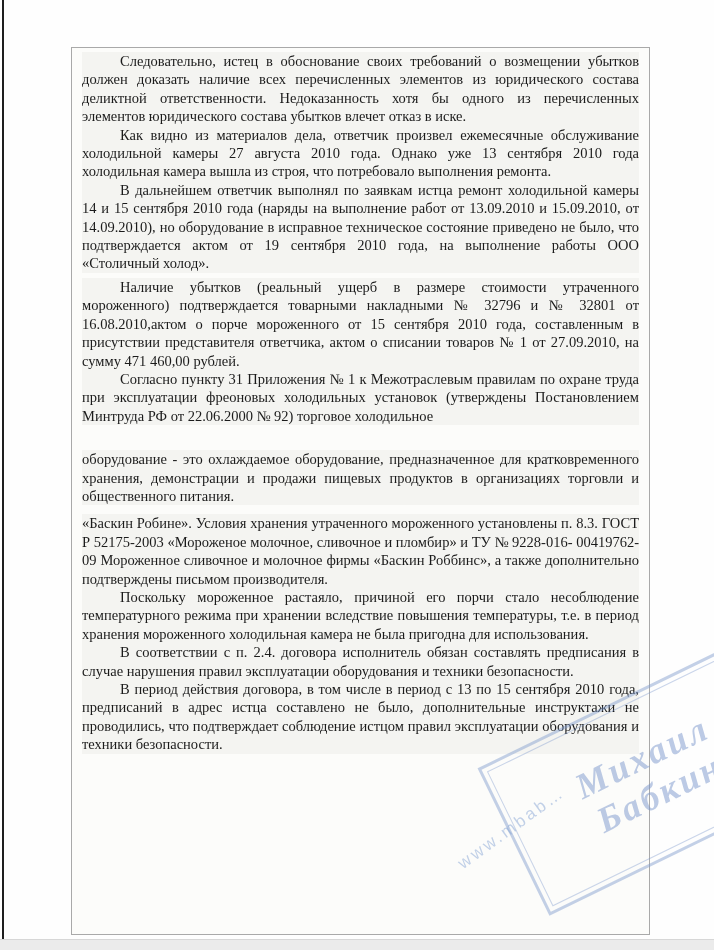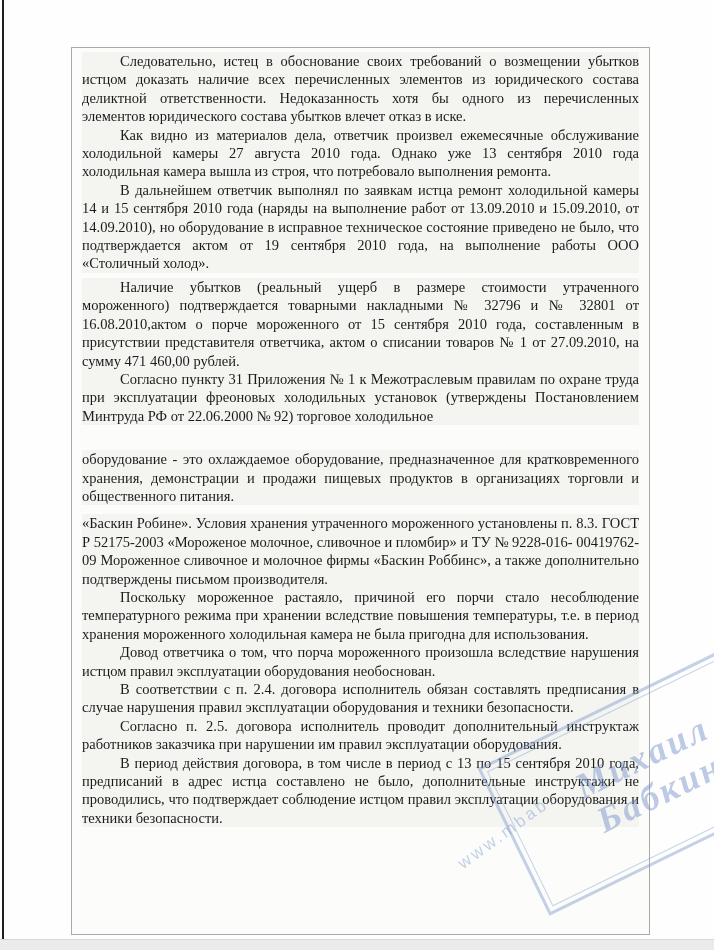--- a/index.html
+++ b/index.html
@@ -88,31 +88,29 @@
   }
 </style>
 </head>
 <body>
 
 <div class="page">
 
   <div class="left-rule"></div>
 
   <div class="doc-box">
-    <p class="p-indent">Следовательно, истец в обоснование своих требований о возмещении убытков истцом доказать наличие всех перечисленных элементов из юридического состава деликтной ответственности. Недоказанность хотя бы одного из перечисленных элементов юридического состава убытков влечет отказ в иске.</p>
+    <p class="p-indent">Следовательно, истец в обоснование своих требований о возмещении убытков должен доказать наличие всех перечисленных элементов из юридического состава деликтной ответственности. Недоказанность хотя бы одного из перечисленных элементов юридического состава убытков влечет отказ в иске.</p>
     <p class="p-indent">Как видно из материалов дела, ответчик произвел ежемесячные обслуживание холодильной камеры 27 августа 2010 года. Однако уже 13 сентября 2010 года холодильная камера вышла из строя, что потребовало выполнения ремонта.</p>
     <p class="p-indent">В дальнейшем ответчик выполнял по заявкам истца ремонт холодильной камеры 14 и 15 сентября 2010 года (наряды на выполнение работ от 13.09.2010 и 15.09.2010, от 14.09.2010), но оборудование в исправное техническое состояние приведено не было, что подтверждается  актом от 19 сентября 2010 года,  на выполнение работы ООО «Столичный холод».</p>
     <p class="p-indent gap-sm">Наличие убытков (реальный ущерб в размере стоимости утраченного мороженного) подтверждается товарными накладными № 32796 и № 32801 от 16.08.2010,актом о порче мороженного от 15 сентября 2010 года, составленным в присутствии представителя ответчика, актом о списании товаров № 1 от 27.09.2010, на сумму 471 460,00 рублей.</p>
     <p class="p-indent">Согласно пункту 31 Приложения № 1 к Межотраслевым правилам по охране труда при эксплуатации фреоновых холодильных установок (утверждены Постановлением Минтруда РФ от 22.06.2000    № 92) торговое холодильное</p>
     <p class="gap-lg">оборудование - это охлаждаемое оборудование, предназначенное для кратковременного хранения, демонстрации и продажи пищевых продуктов в организациях торговли и общественного питания.</p>
     <p class="gap-sm2">«Баскин Робине». Условия хранения утраченного мороженного установлены п. 8.3. ГОСТ Р 52175-2003 «Мороженое молочное, сливочное и пломбир» и ТУ № 9228-016- 00419762-09 Мороженное сливочное и молочное фирмы «Баскин Роббинс», а также дополнительно подтверждены письмом производителя.</p>
     <p class="p-indent">Поскольку мороженное растаяло, причиной его порчи стало несоблюдение температурного режима при хранении вследствие повышения температуры, т.е. в период хранения мороженного холодильная камера не была пригодна для использования.</p>
-    <p class="p-indent">Довод ответчика о том, что порча мороженного произошла вследствие нарушения истцом правил эксплуатации оборудования необоснован.</p>
     <p class="p-indent">В соответствии с п. 2.4. договора исполнитель обязан составлять предписания в случае нарушения правил эксплуатации оборудования и техники безопасности.</p>
-    <p class="p-indent">Согласно п. 2.5. договора исполнитель проводит дополнительный инструктаж работников заказчика при нарушении им правил эксплуатации оборудования.</p>
     <p class="p-indent">В период действия договора, в том числе в период с 13 по 15 сентября 2010 года, предписаний в адрес истца составлено не было, дополнительные инструктажи не проводились, что подтверждает соблюдение истцом  правил  эксплуатации оборудования и техники безопасности.</p>
 
   </div>
 
   <div class="stamp">
     <div class="stamp-inner"></div>
     <div class="stamp-line">Михаил</div>
     <div class="stamp-line">Бабкин</div>
   </div>
   <div class="stamp-url">www.mbab…</div>

